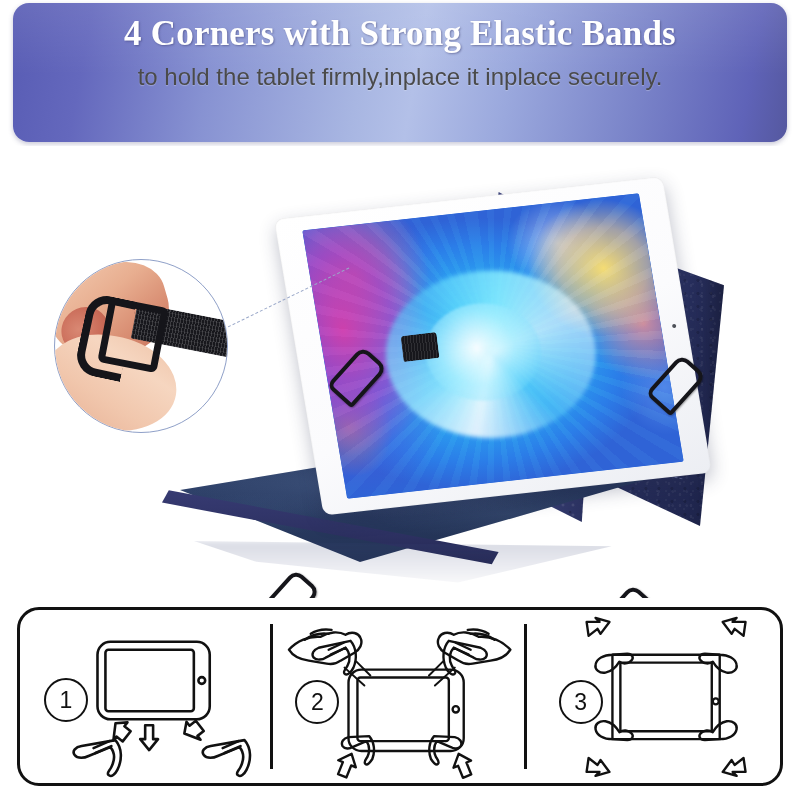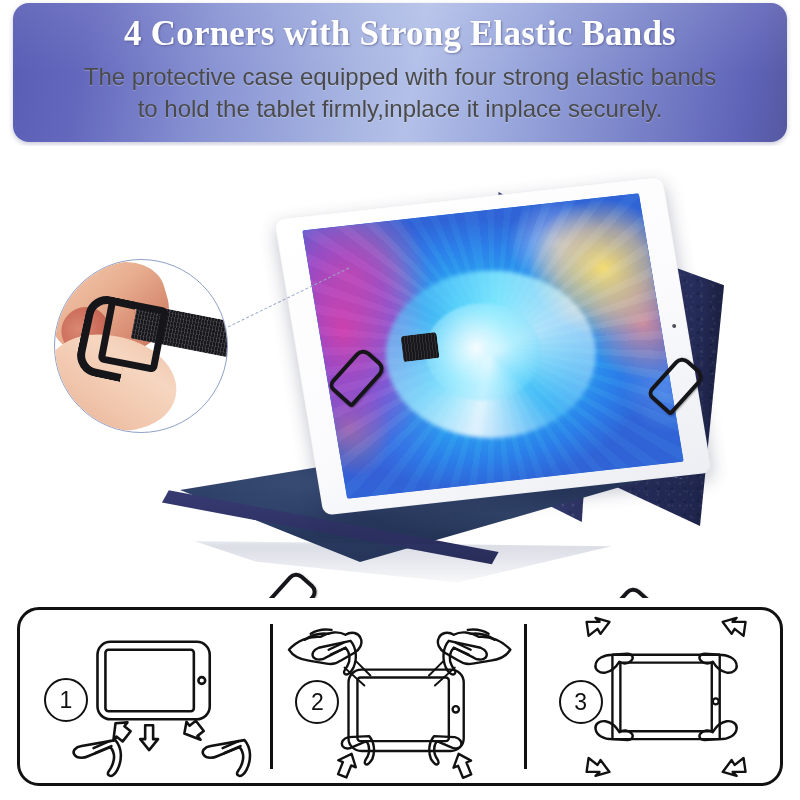--- a/index.html
+++ b/index.html
@@ -397,21 +397,20 @@
 
   
   .nosel { user-select: none; }
 </style>
 </head>
 <body>
 
 <div id="header-banner">
   <div class="banner-title nosel">4 Corners with Strong Elastic Bands</div>
   <div class="banner-sub nosel">
-    <span>The protective case equipped with four strong elastic bands</span>
     <span class="line2">to hold the tablet firmly,inplace it inplace securely.</span>
   </div>
 </div>
 
 <div id="product-photo">
 
   <div class="case-back">
     <div class="case-back-texture"></div>
     <div class="stitch-line" style="left:10%; top:14%; width:70%; transform:rotate(12deg);"></div>
     <div class="stitch-line" style="left:6%; top:78%; width:74%; transform:rotate(12deg);"></div>

